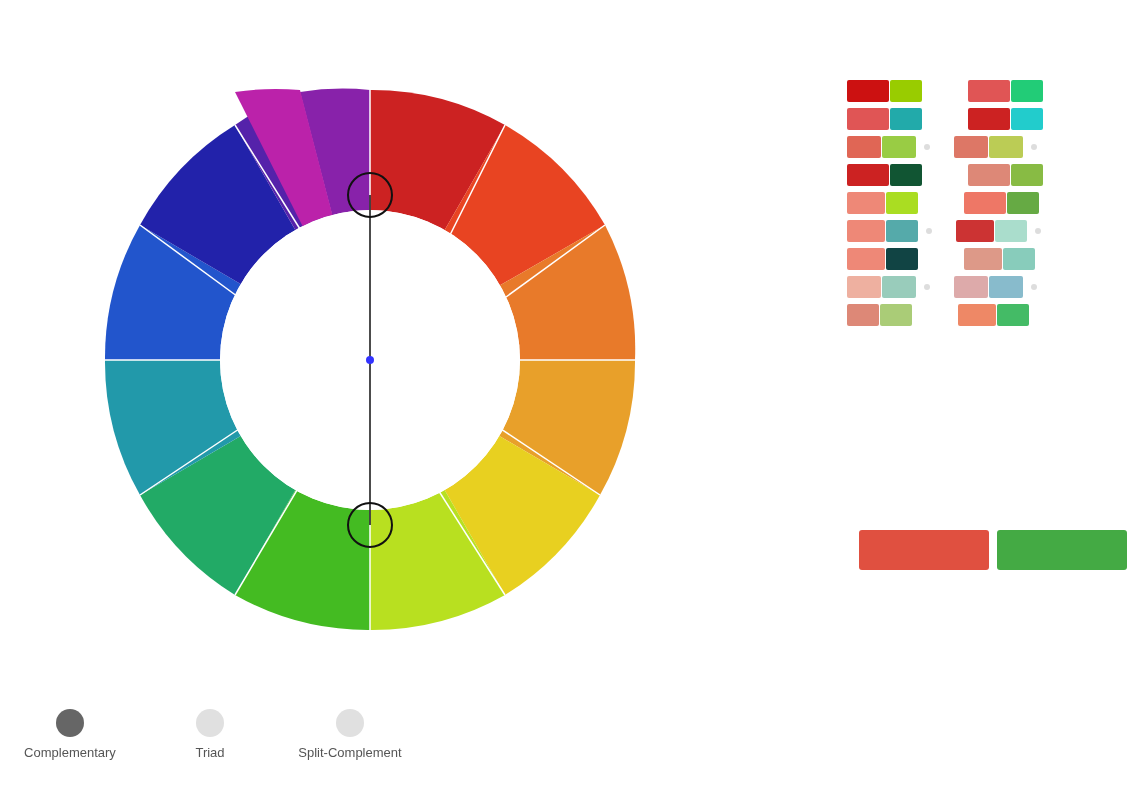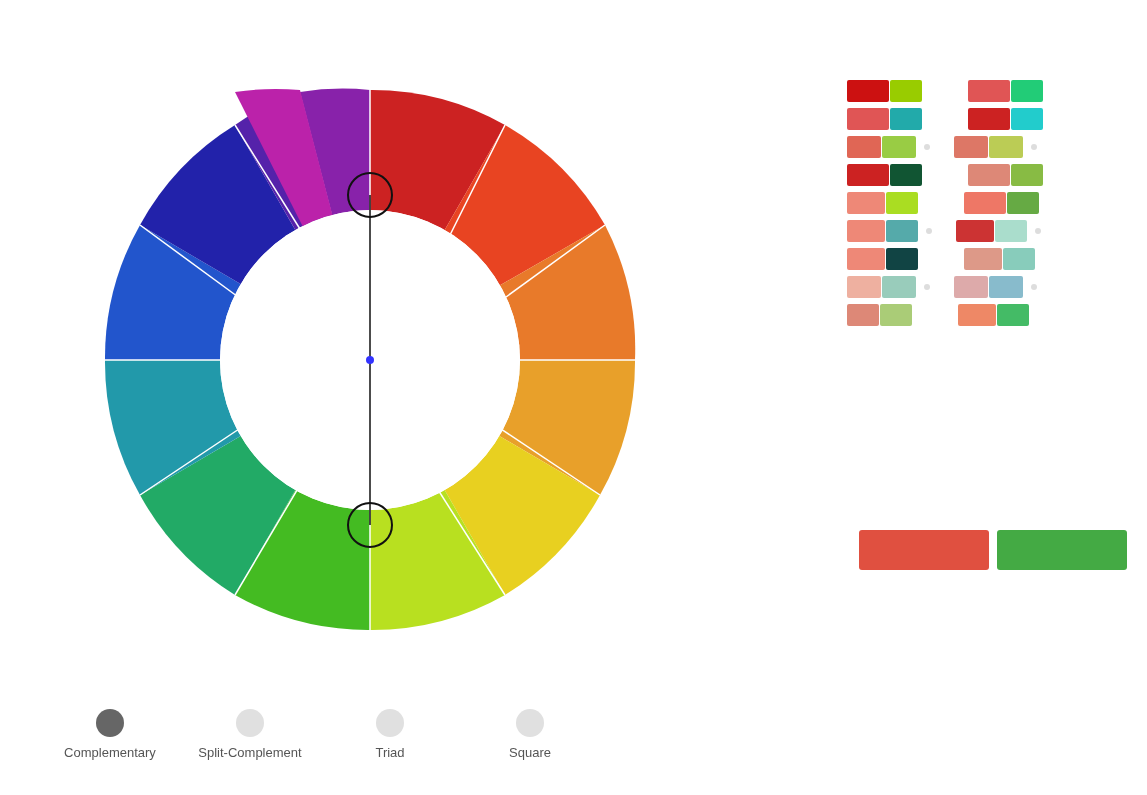--- a/index.html
+++ b/index.html
@@ -86,21 +86,20 @@
 
     
     .nav-dots {
       position: absolute;
       bottom: 35px;
       left: 0;
       width: 700px;
       display: flex;
       align-items: center;
       gap: 0;
-      padding-left: 40px;
     }
 
     .nav-item {
       display: flex;
       flex-direction: column;
       align-items: center;
       cursor: pointer;
       width: 140px;
     }
 
@@ -310,23 +309,19 @@
   <div class="big-swatch" style="background:#44aa44;"></div>
 </div>
 
 <div class="nav-dots">
   <div class="nav-item">
     <div class="nav-dot active"></div>
     <span class="nav-label">Complementary</span>
   </div>
   <div class="nav-item">
     <div class="nav-dot"></div>
-    <span class="nav-label">Split-Complement</span>
+    <span class="nav-label">Triad</span>
   </div>
   <div class="nav-item">
     <div class="nav-dot"></div>
-    <span class="nav-label">Triad</span>
-  </div>
-  <div class="nav-item">
-    <div class="nav-dot"></div>
-    <span class="nav-label">Square</span>
+    <span class="nav-label">Split-Complement</span>
   </div>
 </div>
 
 </body></html>

